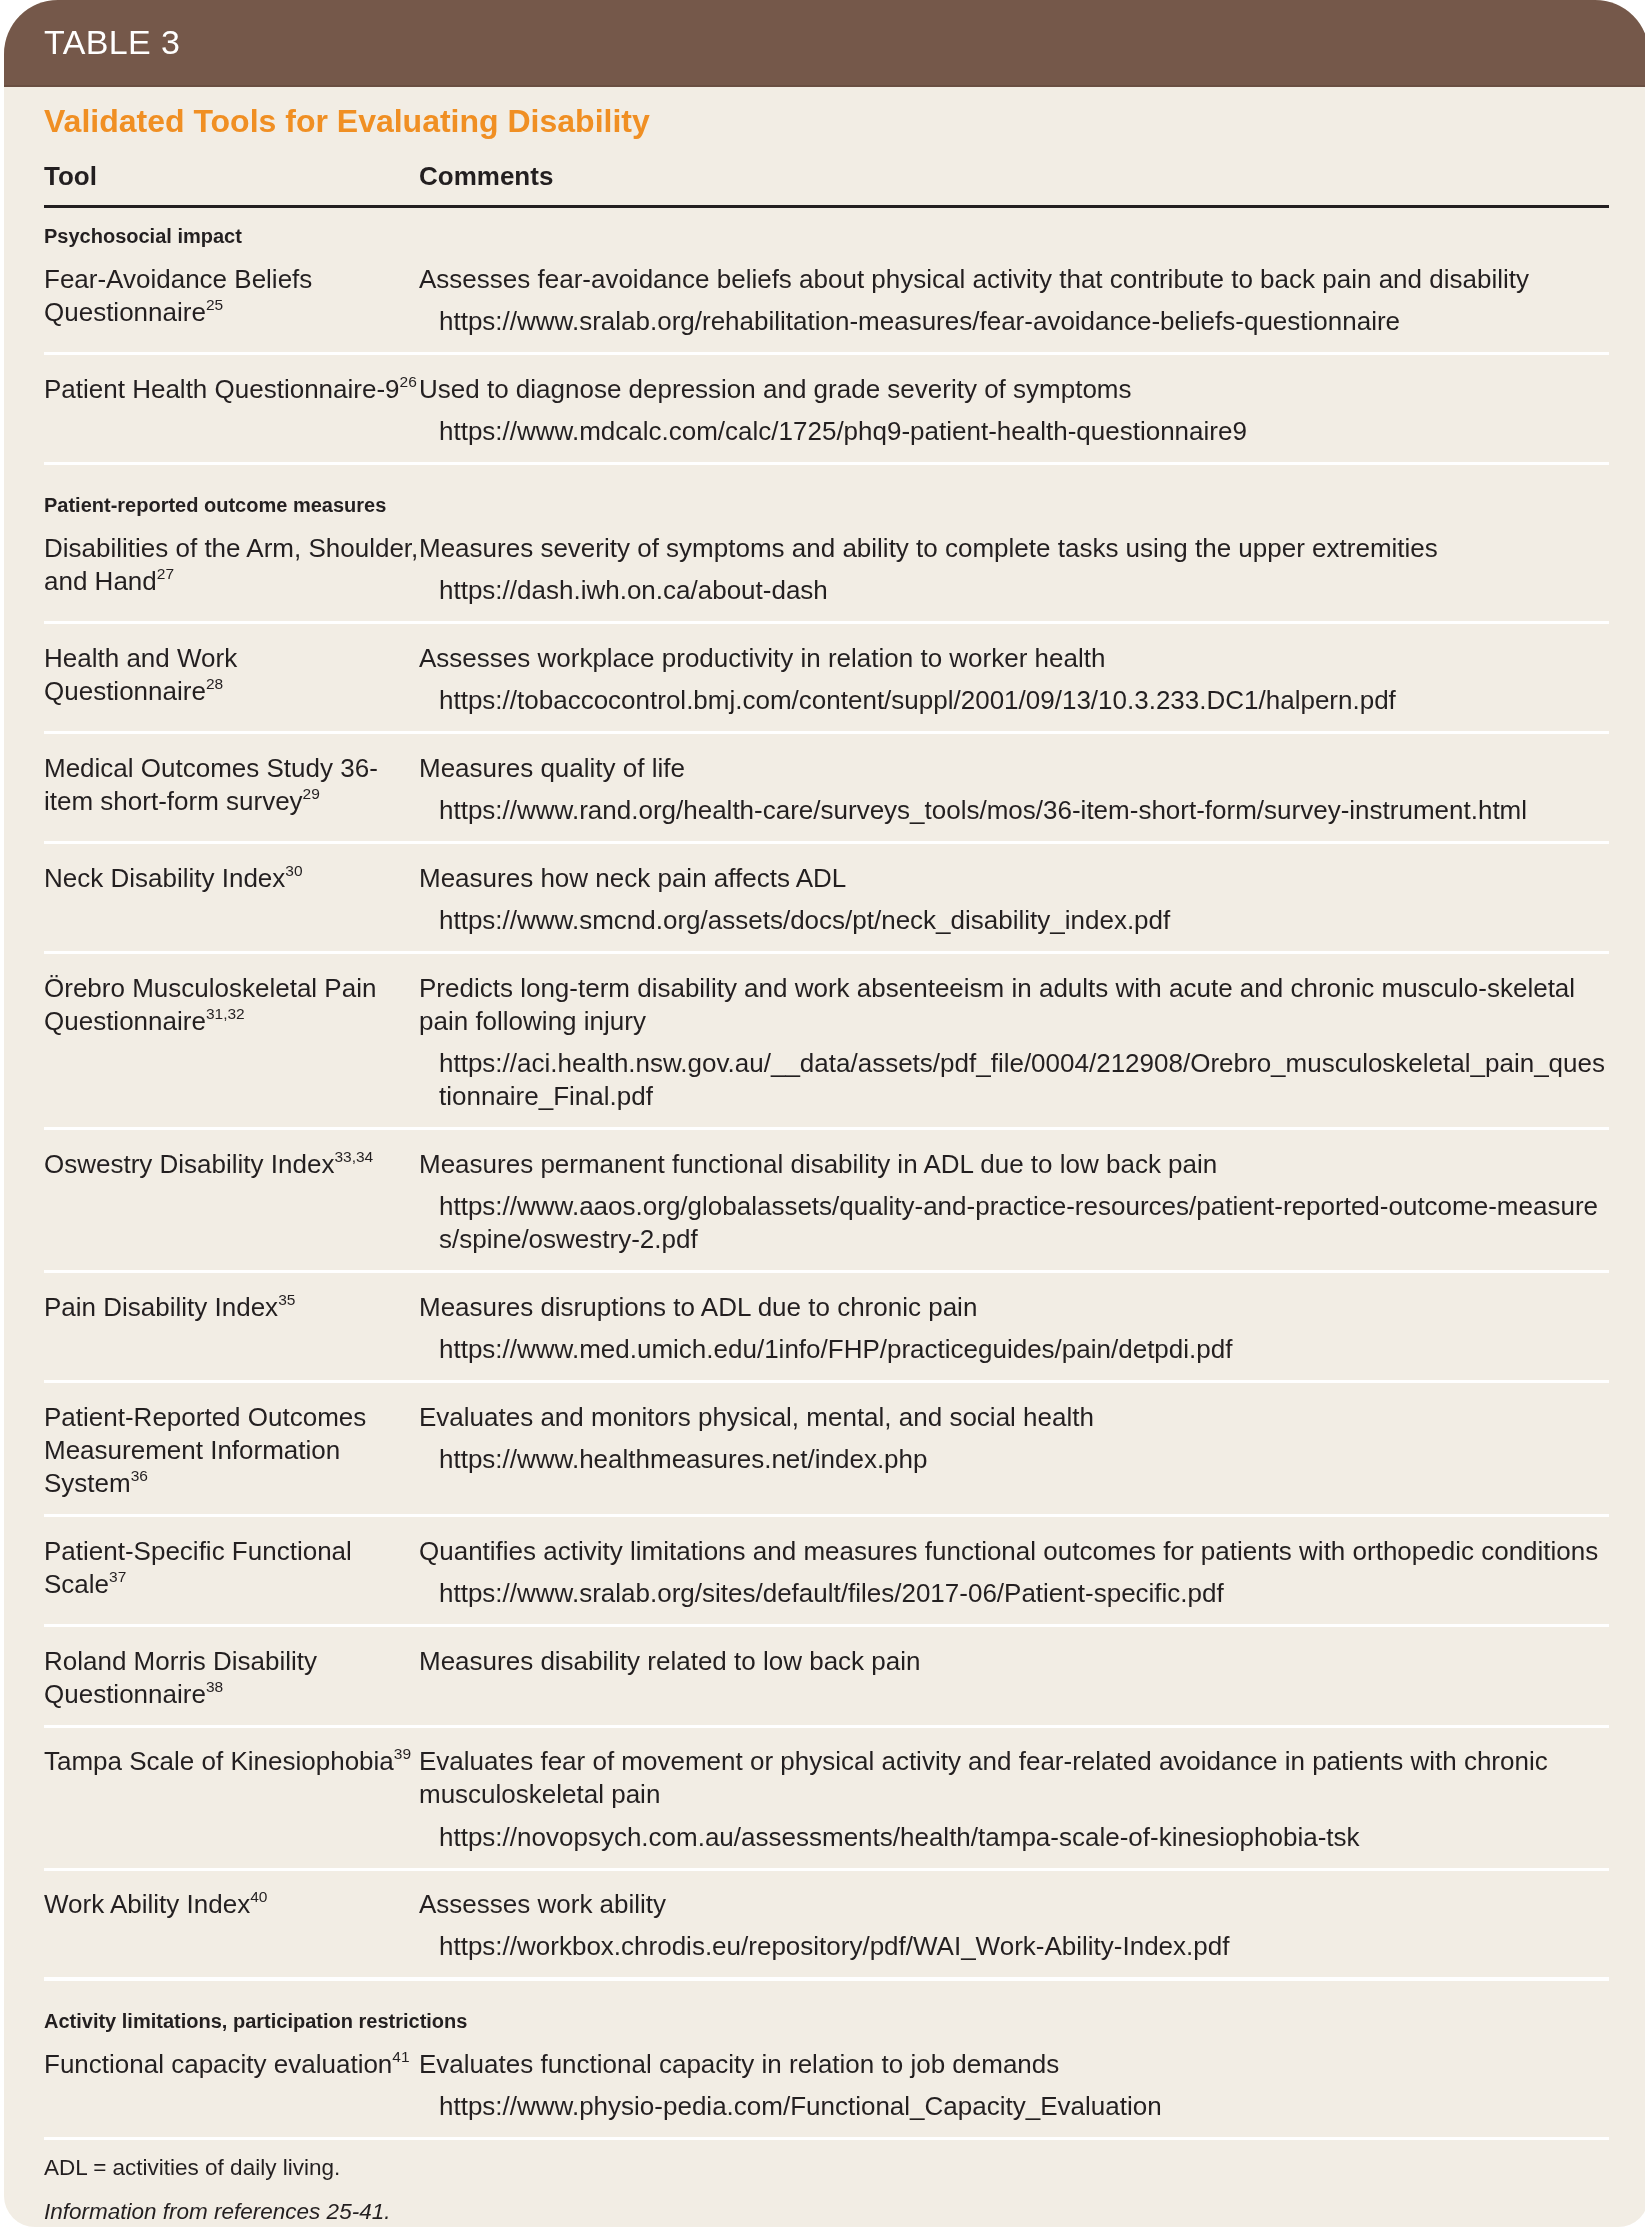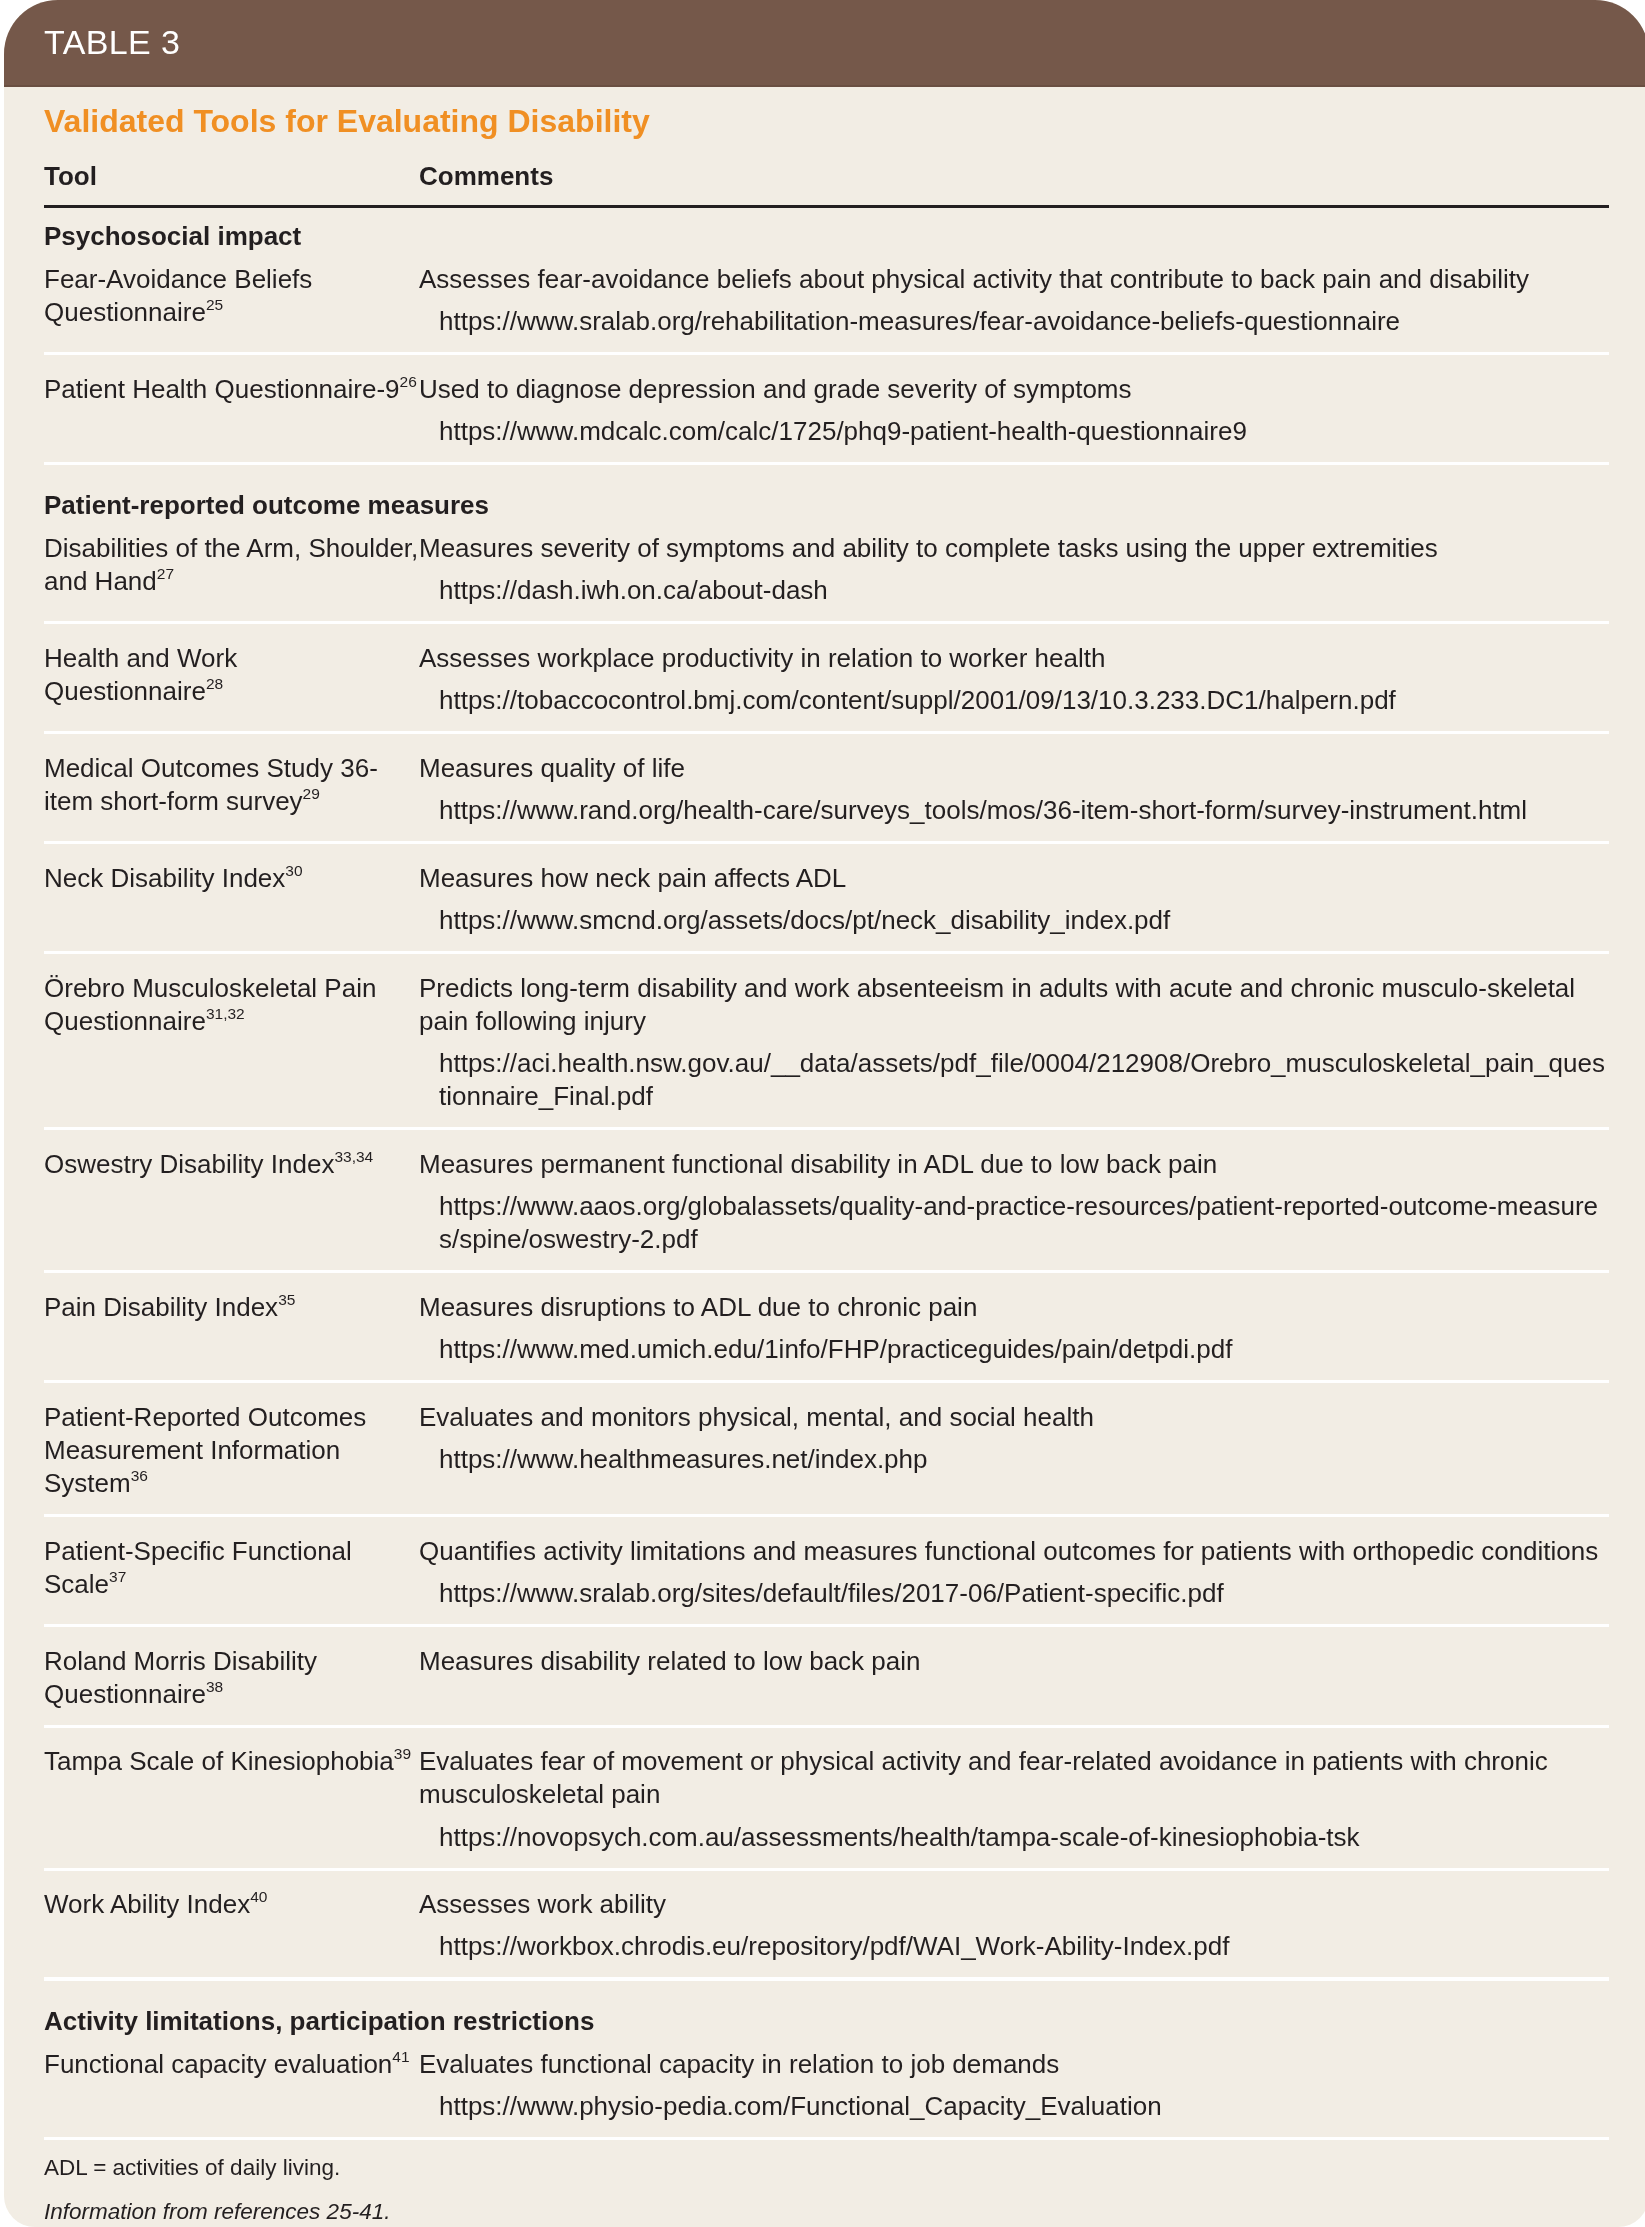--- a/index.html
+++ b/index.html
@@ -6,21 +6,21 @@
   body { width: 1645px; height: 2227px; overflow: hidden; font-family: "Liberation Sans", "DejaVu Sans", sans-serif; color: #231f20; }
   .card { position: absolute; left: 4px; top: 0; width: 1645px; height: 2227px; background: #f2ede4; border-radius: 54px 54px 31px 31px; overflow: hidden; }
   .header { position: absolute; left: 0; top: 0; width: 1645px; height: 85px; background: #75584a; border-bottom: 2.3px solid #6a4f42; }
   .header-title { position: absolute; left: 40px; top: 23px; font-size: 34px; color: #ffffff; letter-spacing: 0.4px; font-weight: normal; }
   .title { position: absolute; left: 40px; top: 103px; font-size: 32px; font-weight: bold; color: #f08f23; text-align: center; }
   .col-head { position: absolute; top: 161px; font-size: 26px; font-weight: bold; color: #231f20; }
   .col-head.tool { left: 40px; }
   .col-head.comments { left: 415px; }
   .head-rule { position: absolute; left: 40px; top: 205px; width: 1565px; height: 3.1px; background: #231f20; }
   .tbody { position: absolute; left: 40px; top: 208px; width: 1565px; }
-  .section { font-size: 26px; font-weight: bold; line-height: 34px; padding-top: 11px; }
+  .section { font-size: 20px; font-weight: bold; line-height: 34px; padding-top: 11px; }
   .row { display: flex; padding-top: 0px; margin-top: 16px; }
   .row .tool-cell { width: 375px; font-size: 26px; line-height: 33px; padding-top: 1.6px; flex-shrink: 0; }
   .row .comment-cell { flex: 1; font-size: 26px; line-height: 33px; padding-top: 1.6px; }
   .comment-text { display: block; }
   .url { display: block; padding-left: 20px; margin-top: 9.3px; line-height: 33px; word-break: break-all; }
   sup { font-size: 15.5px; vertical-align: 11px; line-height: 0; }
   .divider { height: 3.1px; background: #ffffff; margin-top: 14px; margin-bottom: 12.4px; }
   .section + .row { margin-top: 8px; }
   .footnote { font-size: 22.5px; line-height: 31px; margin-top: 4.7px; }
   .source { font-size: 22.5px; font-style: italic; line-height: 31px; margin-top: 12.4px; }

